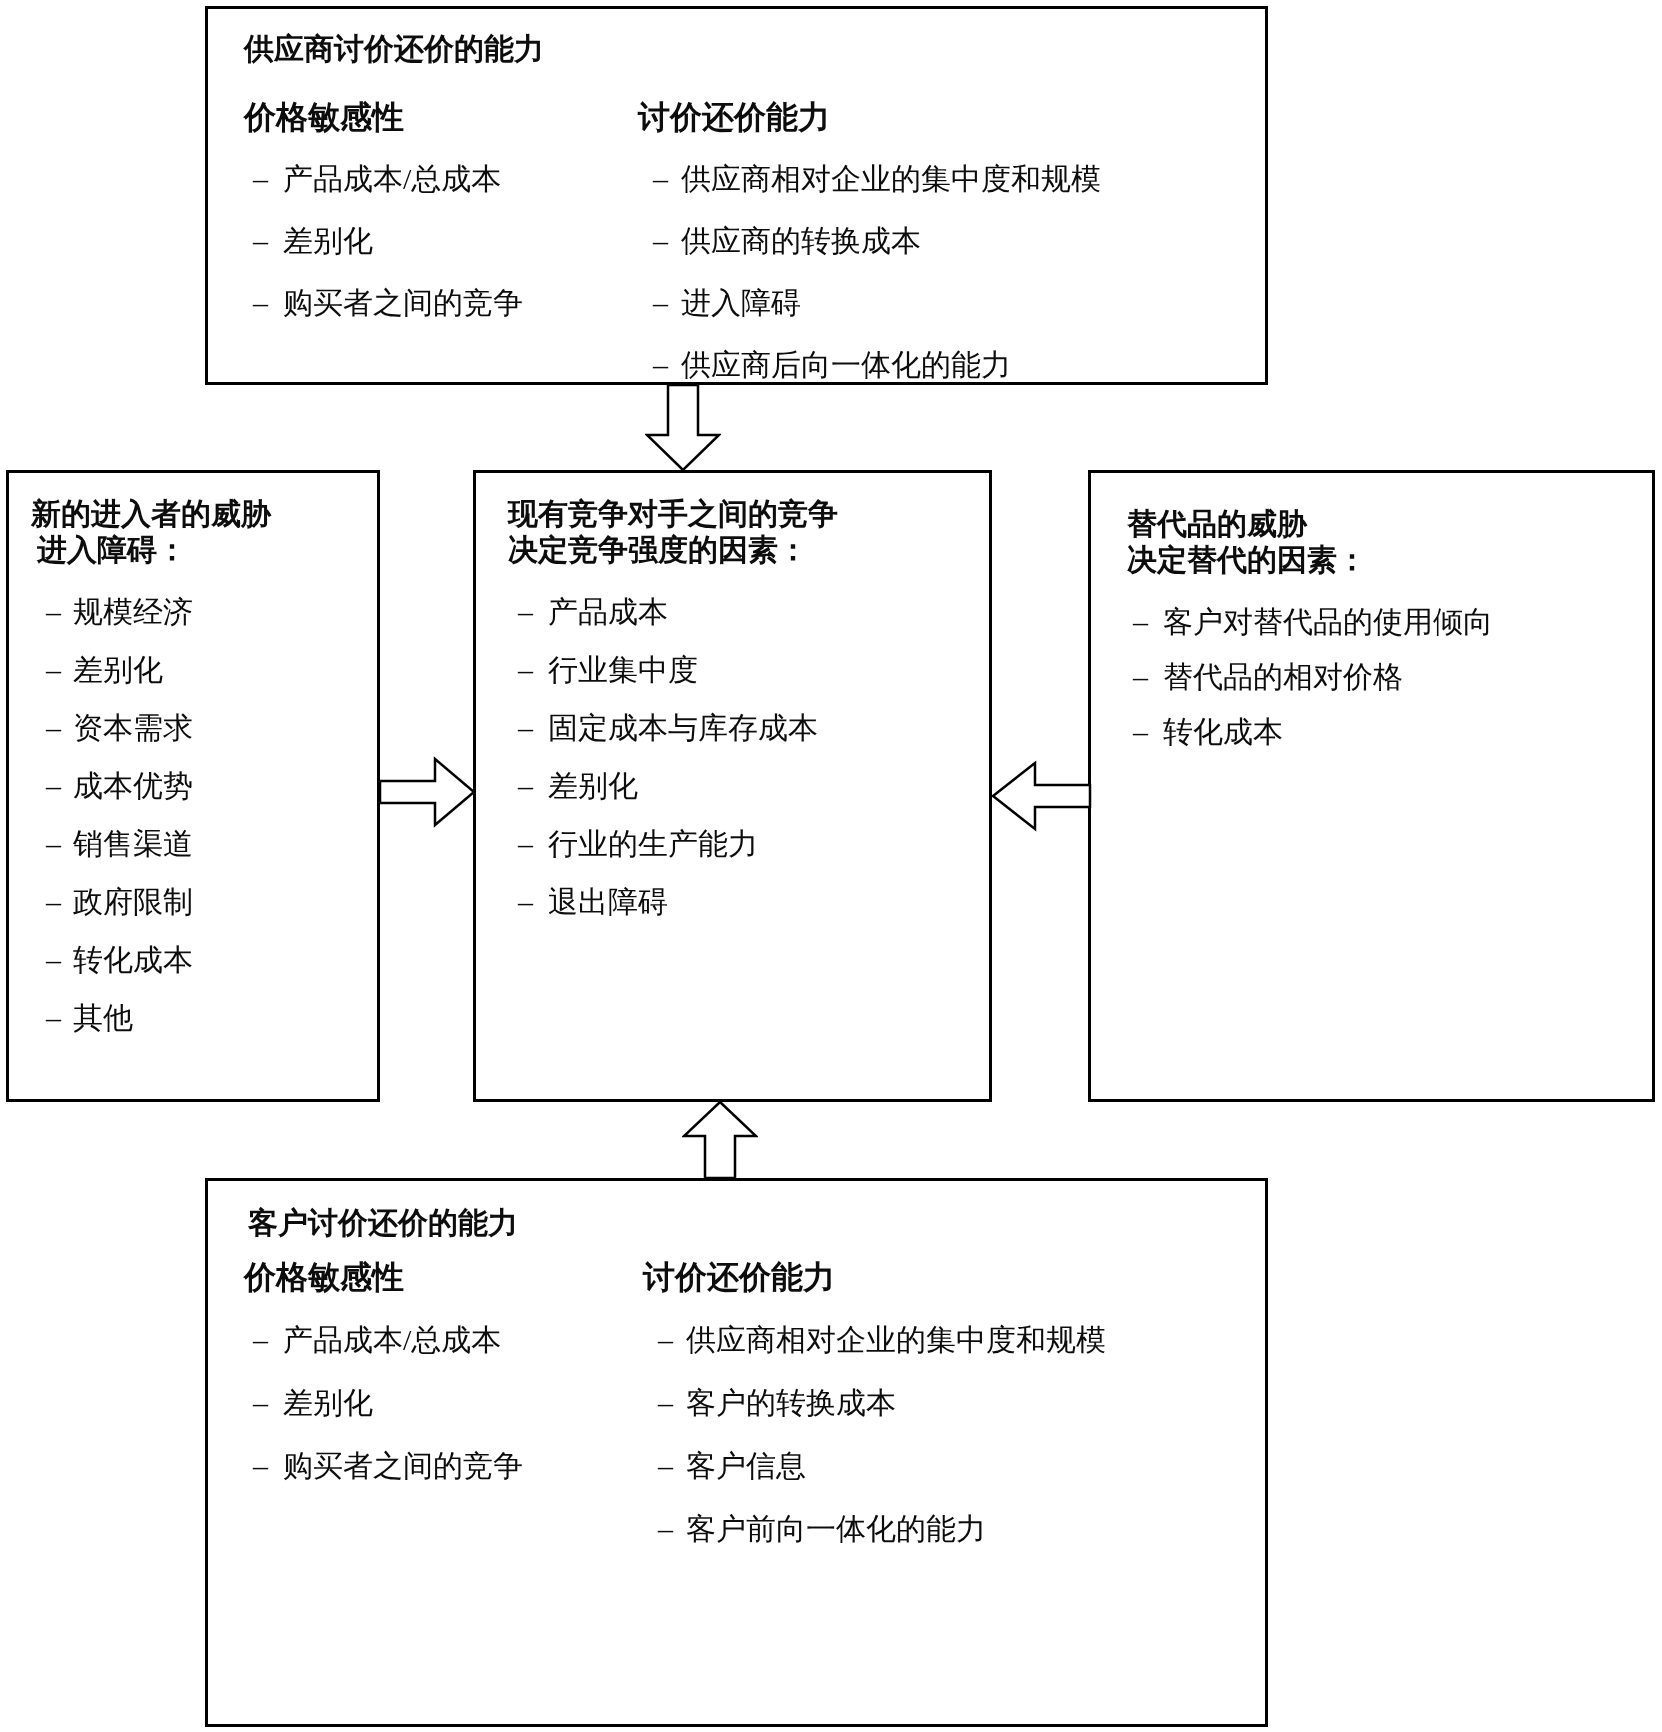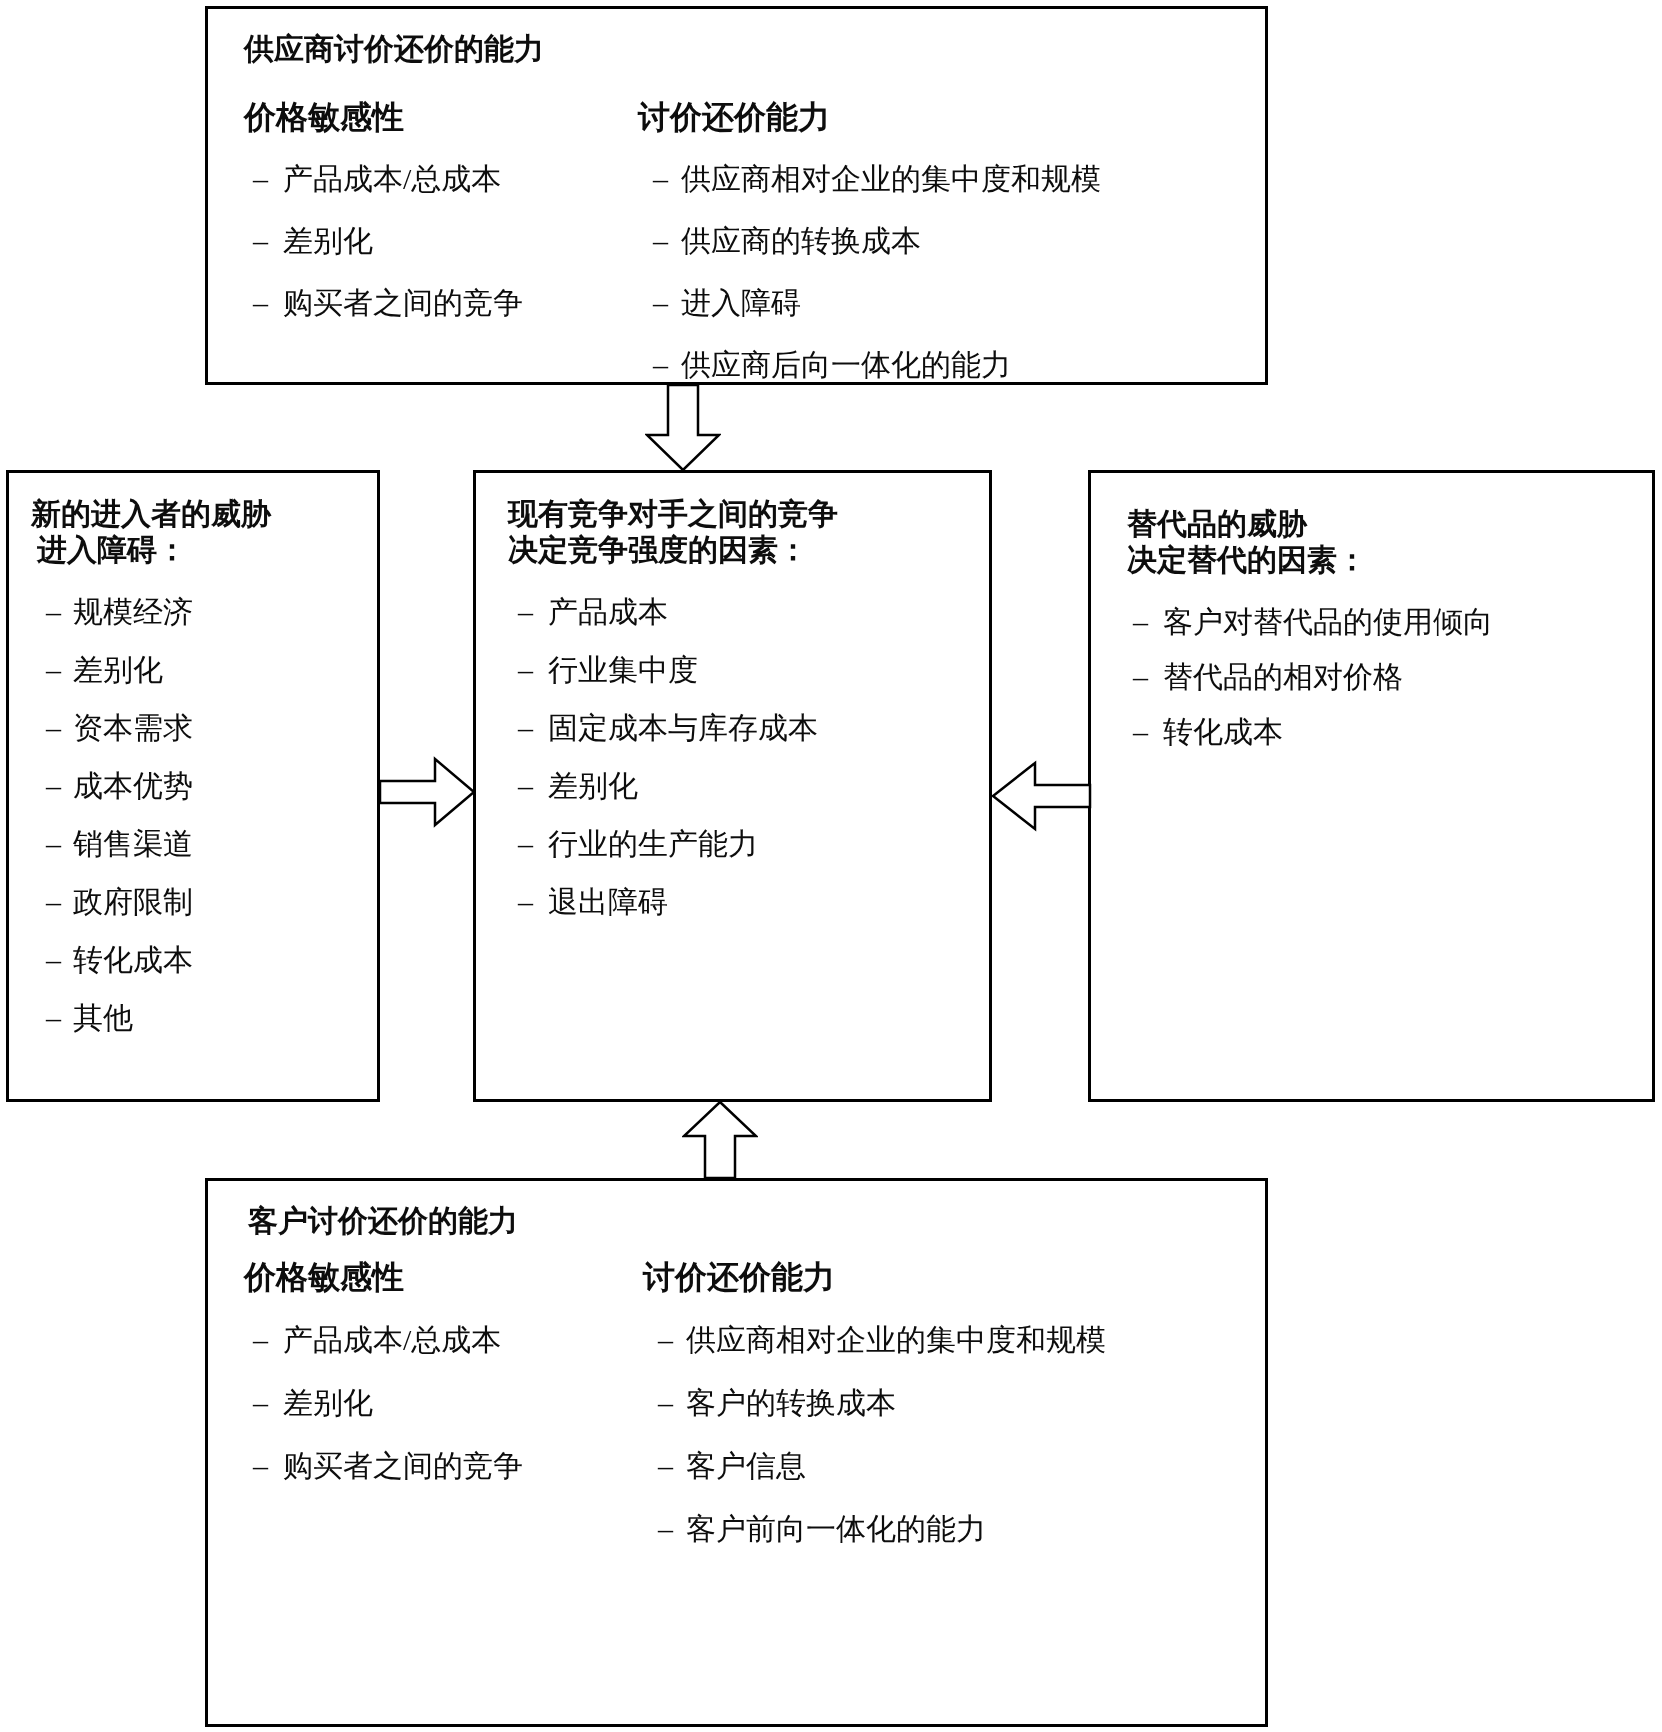--- a/index.html
+++ b/index.html
@@ -44,21 +44,21 @@
   .box-rivalry .dash { width:30px; }
 
   
   .box-substitutes { left:1088px; top:470px; width:567px; height:632px; padding:33px 14px 0 36px; }
   .box-substitutes .items { margin-top:27px; gap:21px; }
   .box-substitutes .item { padding-left:6px; }
   .box-substitutes .dash { width:30px; }
 
   
   .box-buyer { left:205px; top:1178px; width:1063px; height:549px; padding:24px 20px 0 36px; }
-  .box-buyer .btitle { margin-left:4px;font-family:Liberation Mono, monospace; }
+  .box-buyer .btitle { margin-left:4px; }
   .box-buyer .cols { margin-top:19px; }
   .box-buyer .col { gap:29px; }
   .box-buyer .col1 { width:399px; }
   .box-buyer .col1 .item { padding-left:9px; }
   .box-buyer .col1 .dash { width:30px; }
   .box-buyer .col2 .item { padding-left:15px; }
   .box-buyer .col2 .dash { width:28px; }
 
   .arrow { position:absolute; }
 </style>

